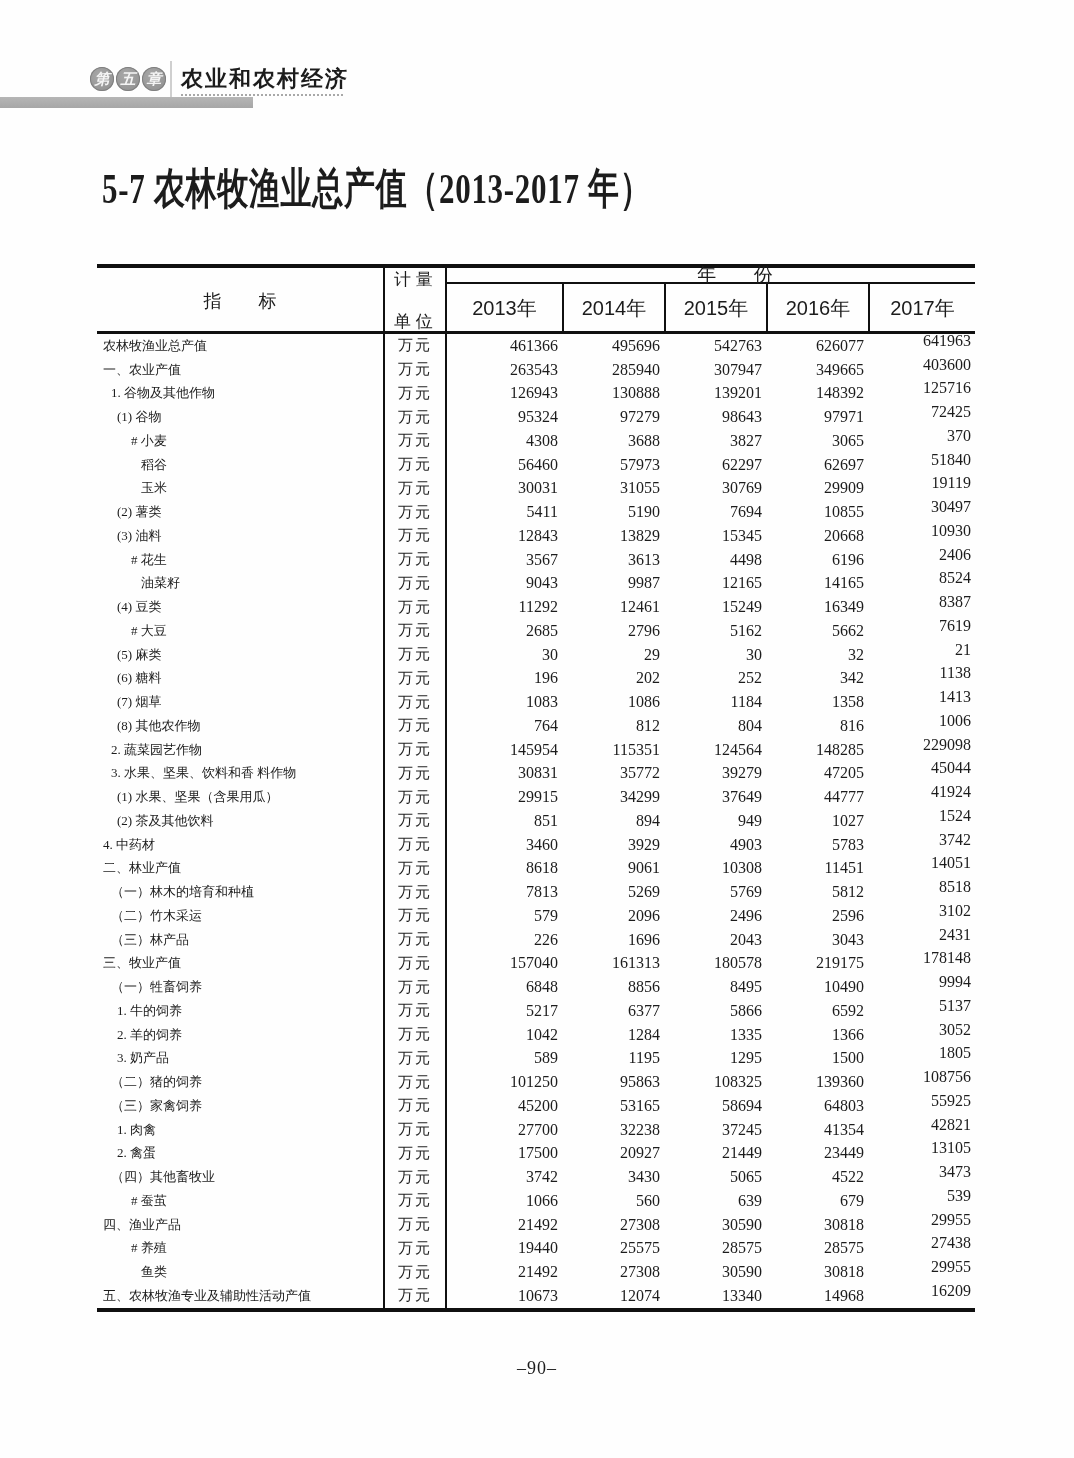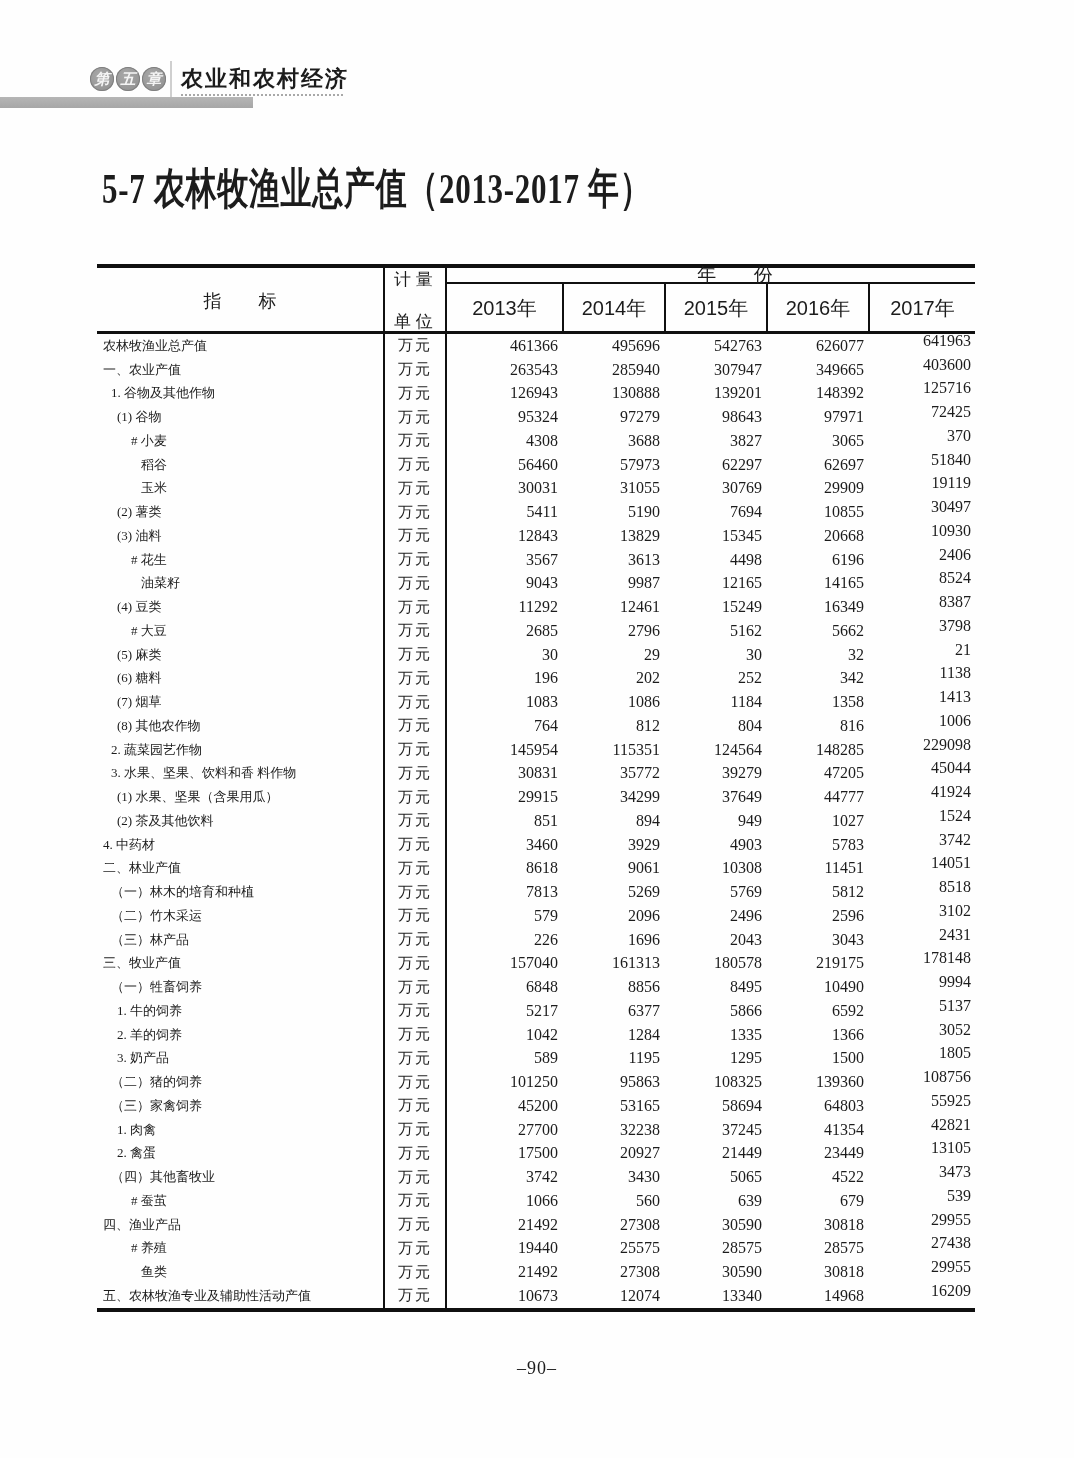--- a/index.html
+++ b/index.html
@@ -258,21 +258,21 @@
     <div class="c-val v4">8387</div>
   </div>
 
   <div class="row">
     <div class="c-label" style="padding-left: 34px;"># 大豆</div>
     <div class="c-unit">万元</div>
     <div class="c-val v0">2685</div>
     <div class="c-val v1">2796</div>
     <div class="c-val v2">5162</div>
     <div class="c-val v3">5662</div>
-    <div class="c-val v4">3798</div>
+    <div class="c-val v4">7619</div>
   </div>
 
   <div class="row">
     <div class="c-label" style="padding-left: 20px;">(5) 麻类</div>
     <div class="c-unit">万元</div>
     <div class="c-val v0">30</div>
     <div class="c-val v1">29</div>
     <div class="c-val v2">30</div>
     <div class="c-val v3">32</div>
     <div class="c-val v4">21</div>

